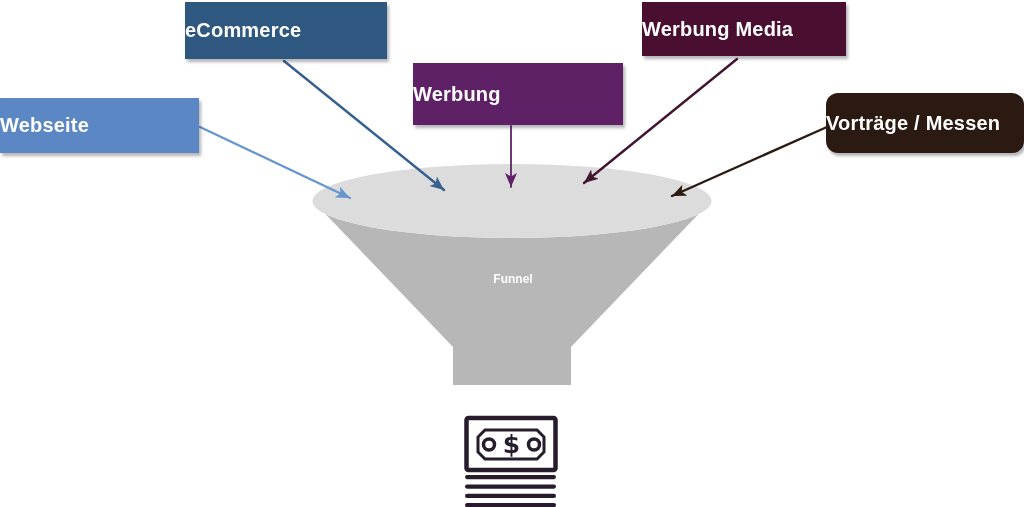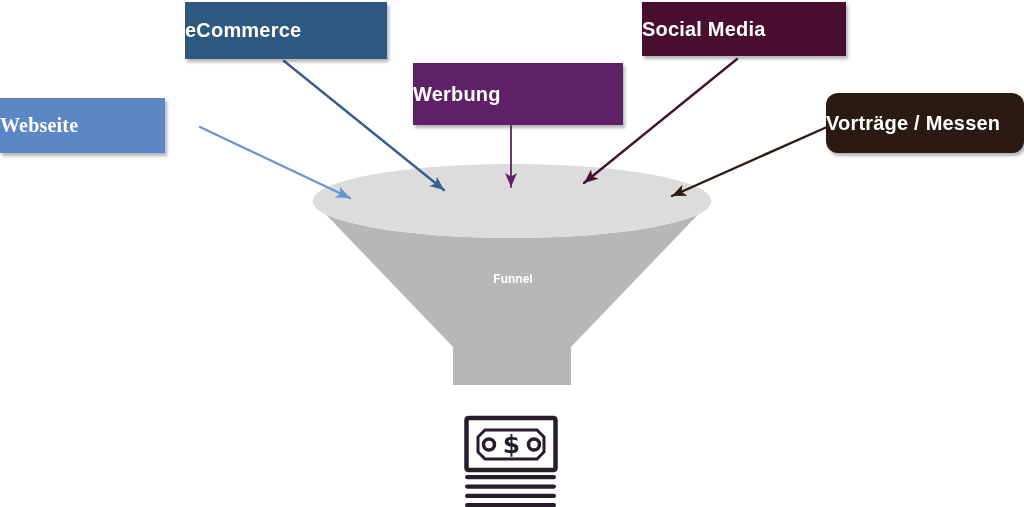--- a/index.html
+++ b/index.html
@@ -18,21 +18,21 @@
   .box {
     position: absolute;
     display: flex;
     align-items: center;
     color: #ffffff;
     font-weight: bold;
     font-size: 20px;
     letter-spacing: 0.2px;
     box-shadow: 2px 3px 3px rgba(40, 40, 55, 0.35);
   }
-  #box-webseite   { left: 0px;   top: 98px; width: 165px; height: 55px; font-family: Liberation Serif, serif; }
+  #box-webseite   { left: 0px;   top: 98px; width: 199px; height: 55px; }
   #box-ecommerce  { left: 185px; top: 2px;  width: 202px; height: 57px; }
   #box-werbung    { left: 413px; top: 63px; width: 210px; height: 62px; }
   #box-social     { left: 642px; top: 2px;  width: 204px; height: 54px; }
   #box-vortraege  { left: 826px; top: 93px; width: 198px; height: 60px; border-radius: 12px; }
   .funnel-label {
     position: absolute;
     left: 440px; top: 272px; width: 146px;
     text-align: center;
     font-weight: bold;
     font-size: 12px;
@@ -91,21 +91,21 @@
   <div class="box" id="box-webseite" style="background-color: rgb(91, 135, 196);">
     <span>Webseite</span>
   </div>
   <div class="box" id="box-ecommerce" style="background-color: rgb(47, 88, 128);">
     <span>eCommerce</span>
   </div>
   <div class="box" id="box-werbung" style="background-color: rgb(94, 33, 102);">
     <span>Werbung</span>
   </div>
   <div class="box" id="box-social" style="background-color: rgb(74, 15, 48);">
-    <span>Social Media</span>
+    <span>Werbung Media</span>
   </div>
   <div class="box" id="box-vortraege" style="background-color: rgb(42, 26, 17);">
     <span>Vorträge / Messen</span>
   </div>
 
   <div class="funnel-label" style="color: rgb(255, 255, 255);">Funnel</div>
 
 </div>
 
 </body></html>

